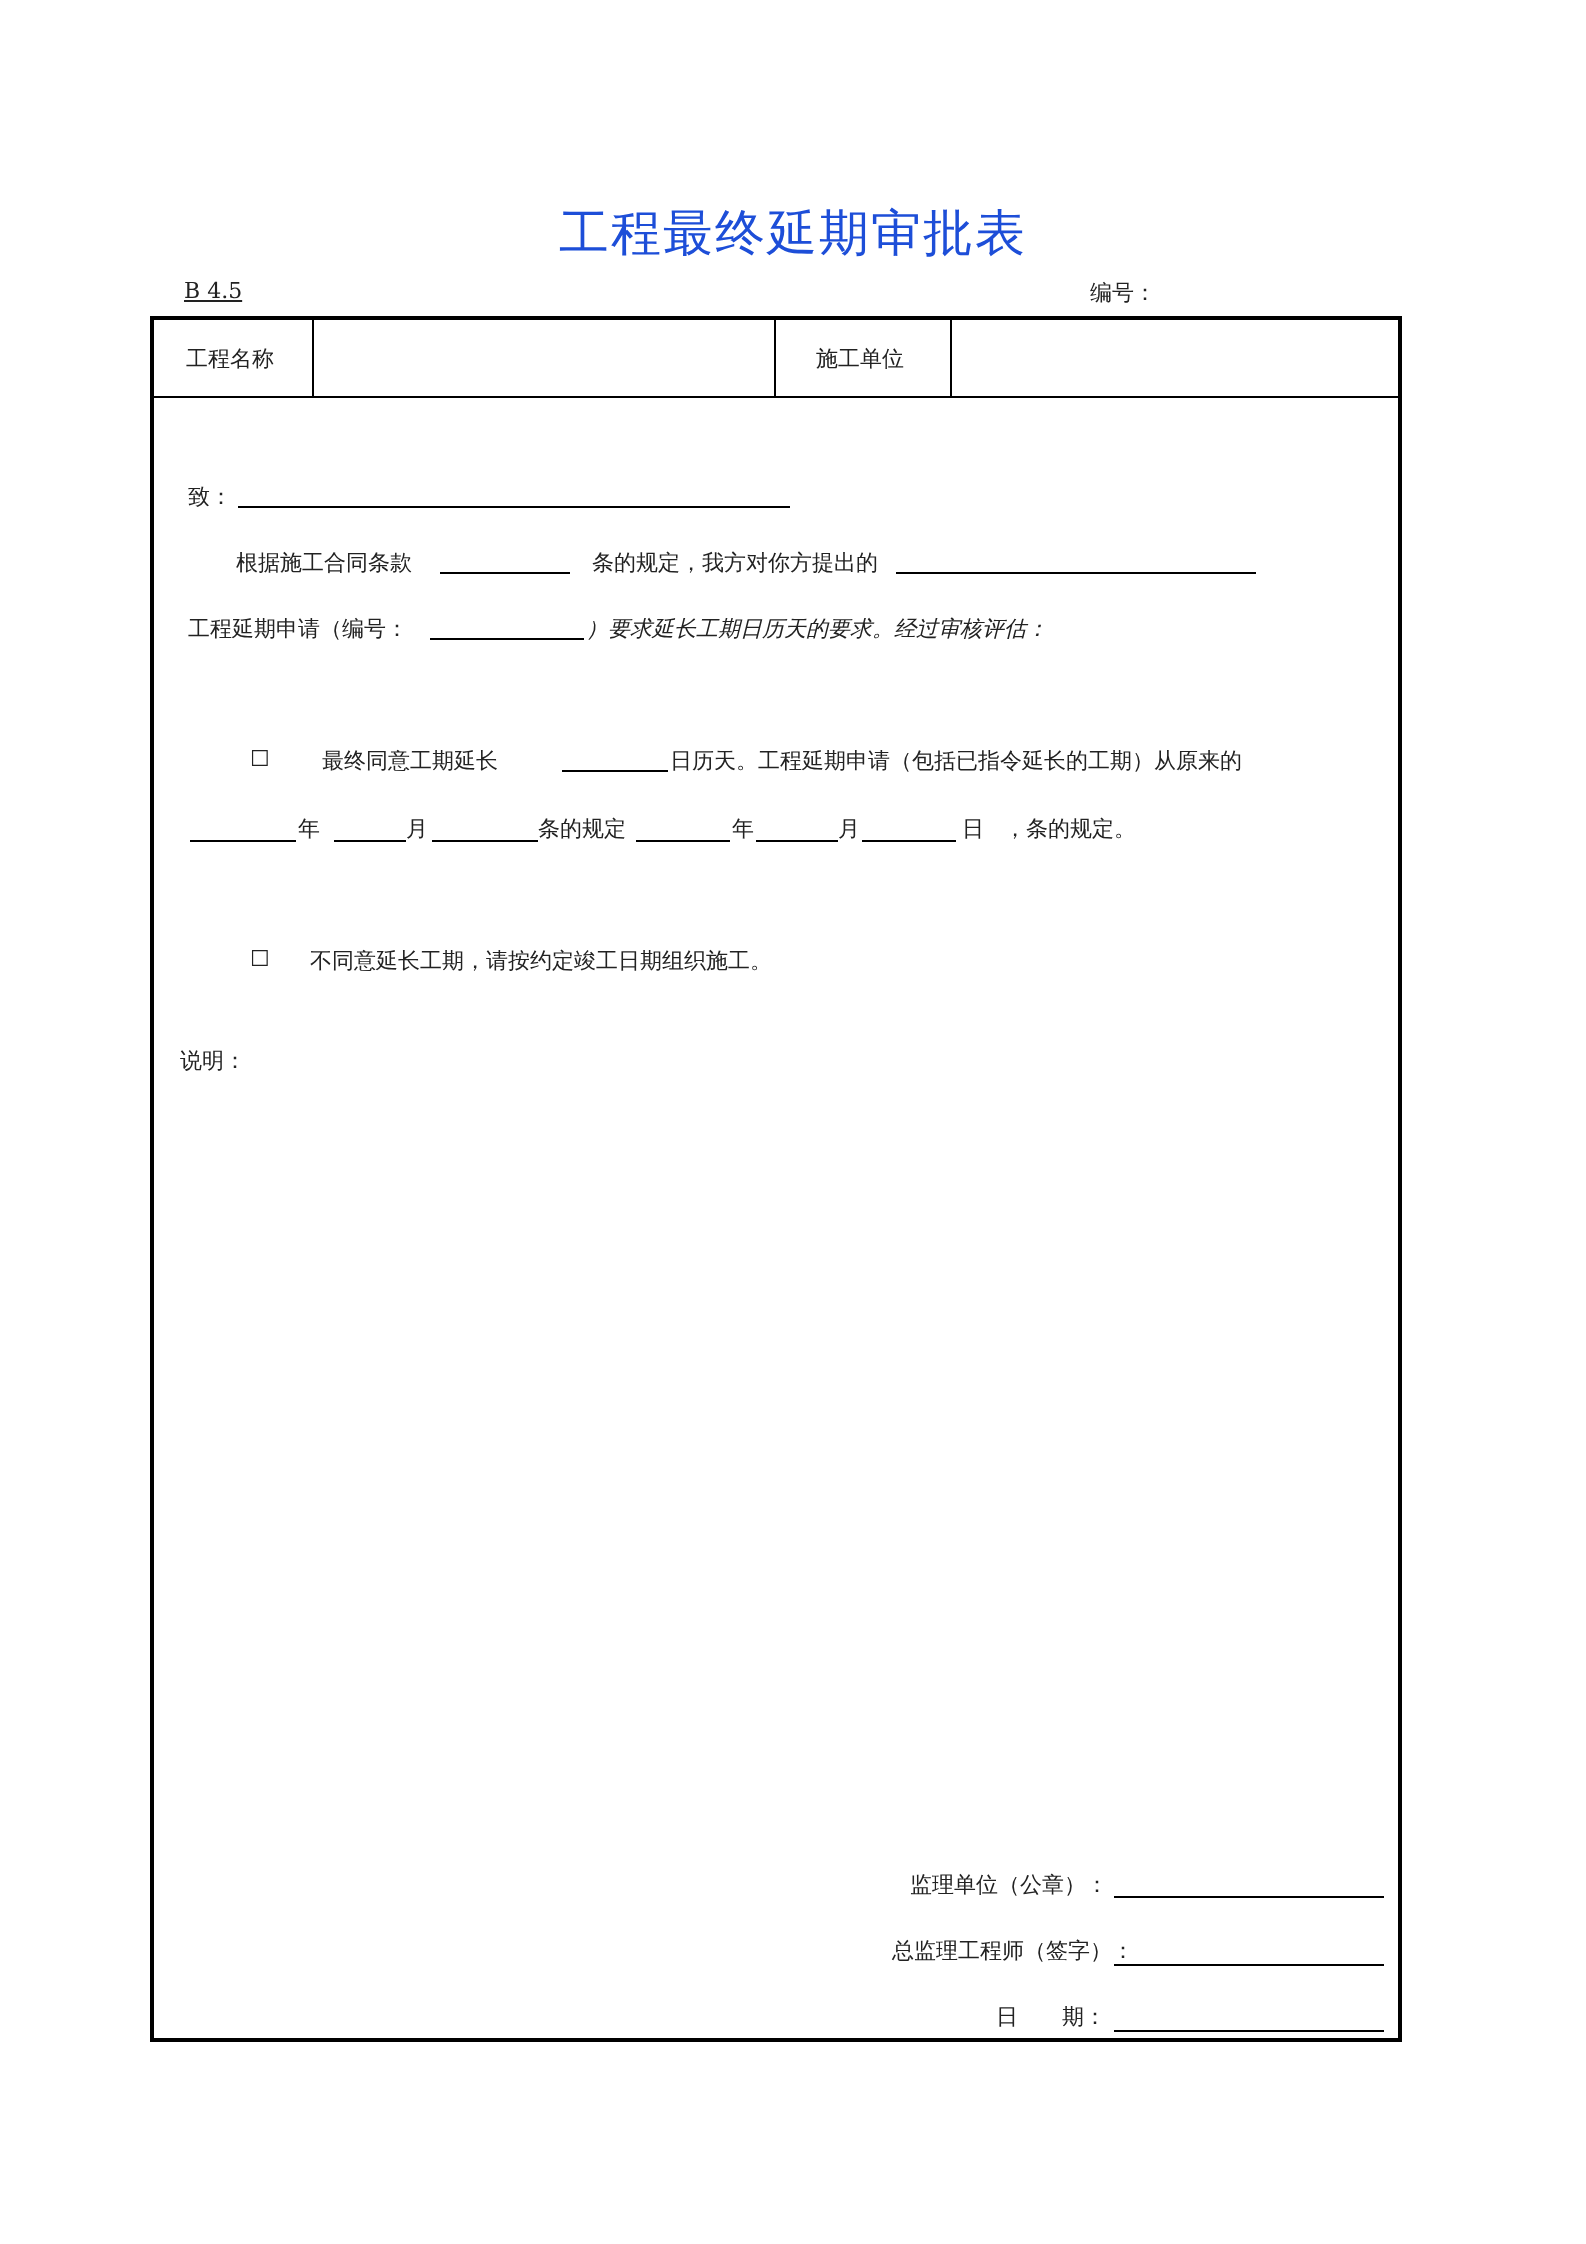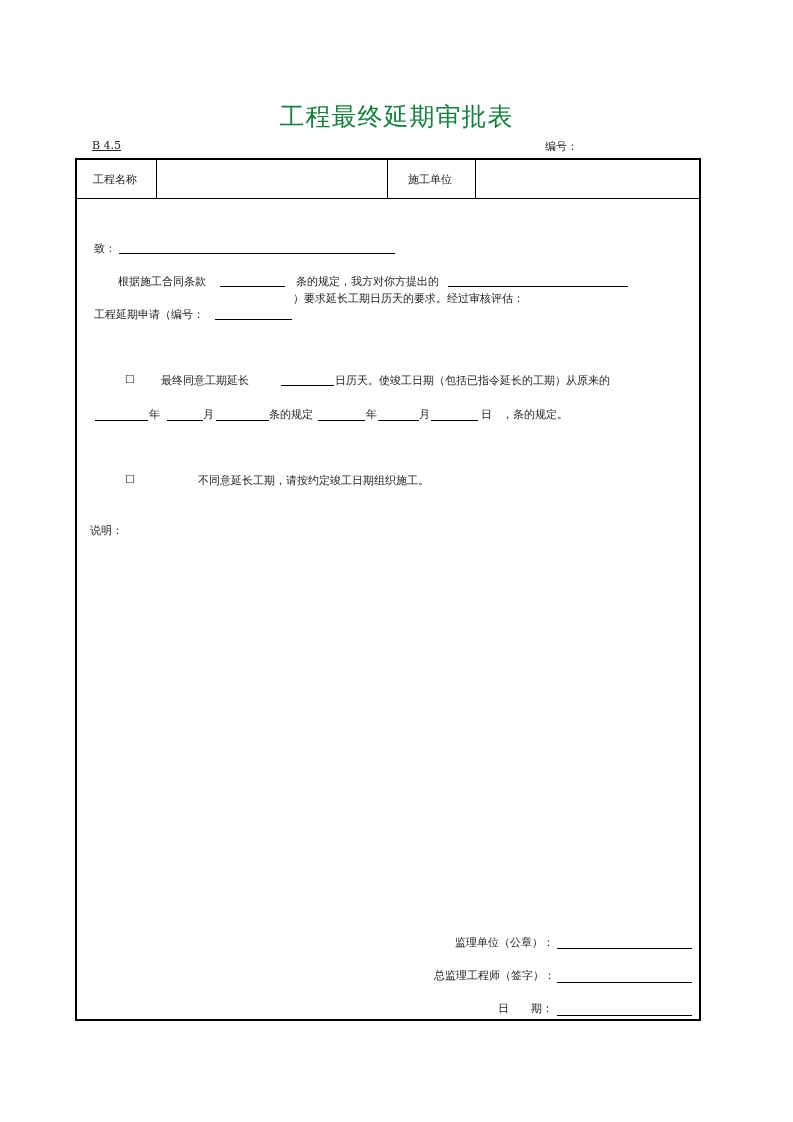--- a/index.html
+++ b/index.html
@@ -1,18 +1,18 @@
 <!DOCTYPE html>
 <html><head>
 <meta charset="utf-8">
 <style>
   html, body { margin: 0; padding: 0; background: #ffffff; }
   body { width: 793px; height: 1122px; position: relative; font-family: "DejaVu Serif", "Liberation Serif", serif; color: #111; overflow: hidden; }
   .abs { position: absolute; white-space: nowrap; }
-  .title { left: 0; width: 793px; top: 100px; text-align: center; font-size: 25px; letter-spacing: 1px; color: #15803d; }
+  .title { left: 0; width: 793px; top: 100px; text-align: center; font-size: 25px; letter-spacing: 1px; color: #1d4ed8; }
   .small { font-size: 11px; color: #222; }
   .form-no { left: 92px; top: 139px; text-decoration: underline; }
   .serial { left: 545px; top: 139px; }
   .outer { position: absolute; left: 75px; top: 158px; width: 622px; height: 859px; border: 2px solid #000; }
   .hline { position: absolute; background: #000; height: 1px; }
   .vline { position: absolute; background: #000; width: 1px; }
   .ul { position: absolute; height: 1px; background: #000; }
   .cell-label { font-size: 11px; color: #222; }
 </style>
 </head>
@@ -37,45 +37,45 @@
 <div class="abs small" style="left:94px; top:241px;">致：</div>
 <div class="ul" style="left:119px; top:253px; width:276px;"></div>
 
 <div class="abs small" style="left:118px; top:274px;">根据施工合同条款</div>
 <div class="ul" style="left:220px; top:286px; width:65px;"></div>
 <div class="abs small" style="left:296px; top:274px;font-family:Liberation Serif, serif;">条的规定，我方对你方提出的</div>
 <div class="ul" style="left:448px; top:286px; width:180px;"></div>
 
 <div class="abs small" style="left:94px; top:307px;text-align:right;">工程延期申请（编号：</div>
 <div class="ul" style="left:215px; top:319px; width:77px;"></div>
-<div class="abs small" style="left:293px; top:291px;">）要求延长工期日历天的要求。经过审核评估：</div>
+<div class="abs small" style="left:293px; top:307px;font-style:italic;">）要求延长工期日历天的要求。经过审核评估：</div>
 
 <div class="abs small" style="left:125px; top:373px;">☐</div>
 <div class="abs small" style="left:161px; top:373px;">最终同意工期延长</div>
 <div class="ul" style="left:281px; top:385px; width:53px;"></div>
-<div class="abs small" style="left:335px; top:373px;">日历天。使竣工日期（包括已指令延长的工期）从原来的</div>
+<div class="abs small" style="left:335px; top:373px;">日历天。工程延期申请（包括已指令延长的工期）从原来的</div>
 
 <div class="ul" style="left:95px; top:420px; width:53px;"></div>
 <div class="abs small" style="left:149px; top:407px;">年</div>
 <div class="ul" style="left:167px; top:420px; width:36px;"></div>
 <div class="abs small" style="left:203px; top:407px;">月</div>
 <div class="ul" style="left:216px; top:420px; width:53px;"></div>
 <div class="abs small" style="left:269px; top:407px;">条的规定</div>
 <div class="ul" style="left:318px; top:420px; width:47px;"></div>
 <div class="abs small" style="left:366px; top:407px;">年</div>
 <div class="ul" style="left:378px; top:420px; width:41px;"></div>
 <div class="abs small" style="left:419px; top:407px;">月</div>
 <div class="ul" style="left:431px; top:420px; width:47px;"></div>
 <div class="abs small" style="left:481px; top:407px;">日</div>
 <div class="abs small" style="left:502px; top:407px;">，条的规定。</div>
 
 <div class="abs small" style="left:125px; top:473px;">☐</div>
-<div class="abs small" style="left:155px; top:473px;margin-left:43px;">不同意延长工期，请按约定竣工日期组织施工。</div>
+<div class="abs small" style="left:155px; top:473px;">不同意延长工期，请按约定竣工日期组织施工。</div>
 
 <div class="abs small" style="left:90px; top:523px;">说明：</div>
 <div class="abs small" style="left:90px; top:542px; width:600px; height:370px;"></div>
 
 <div class="abs small" style="left:455px; top:935px;">监理单位（公章）：</div>
 <div class="ul" style="left:557px; top:948px; width:135px;"></div>
-<div class="abs small" style="left:434px; top:968px;">总监理工程师（签字）：</div>
+<div class="abs small" style="left:446px; top:968px;">总监理工程师（签字）：</div>
 <div class="ul" style="left:557px; top:982px; width:135px;"></div>
 <div class="abs small" style="left:498px; top:1001px;">日　　期：</div>
 <div class="ul" style="left:557px; top:1015px; width:135px;"></div>
 
 </body></html>

